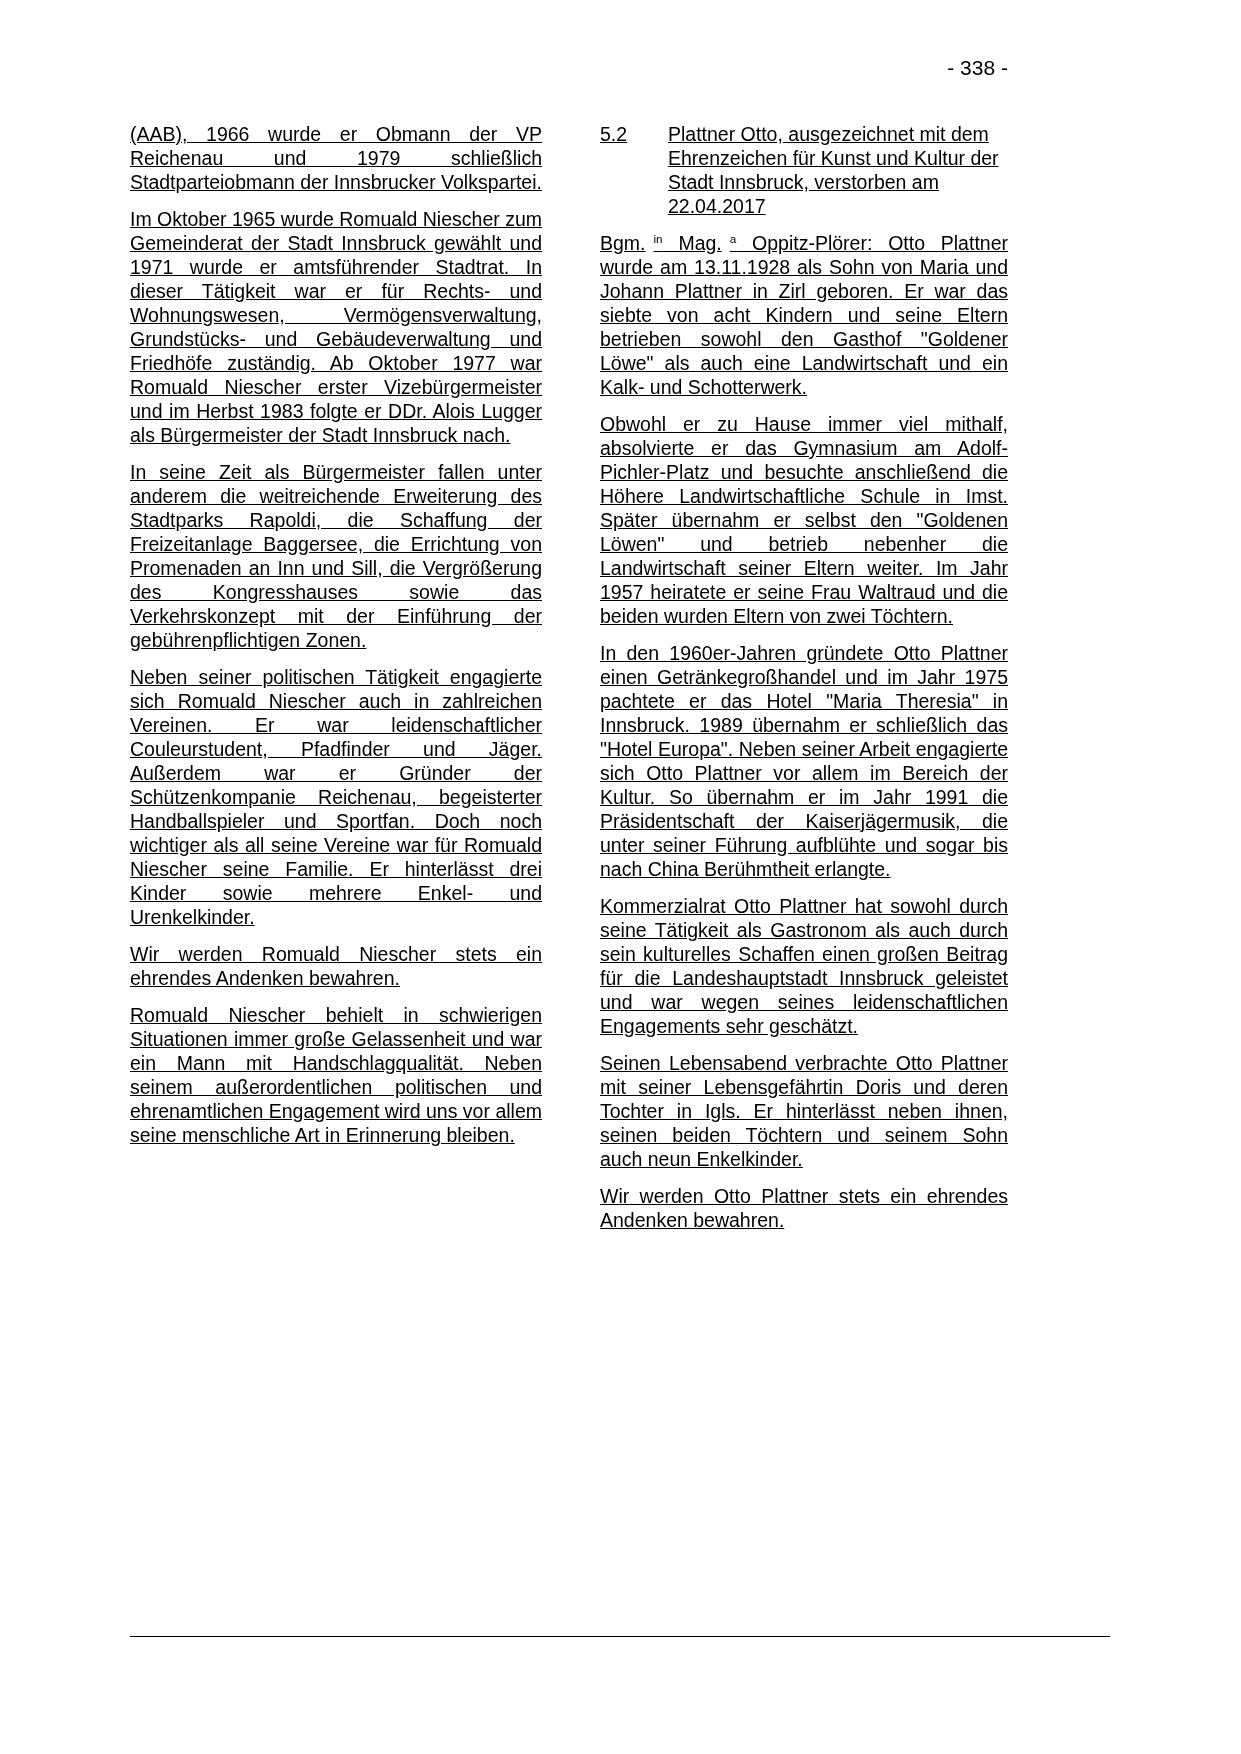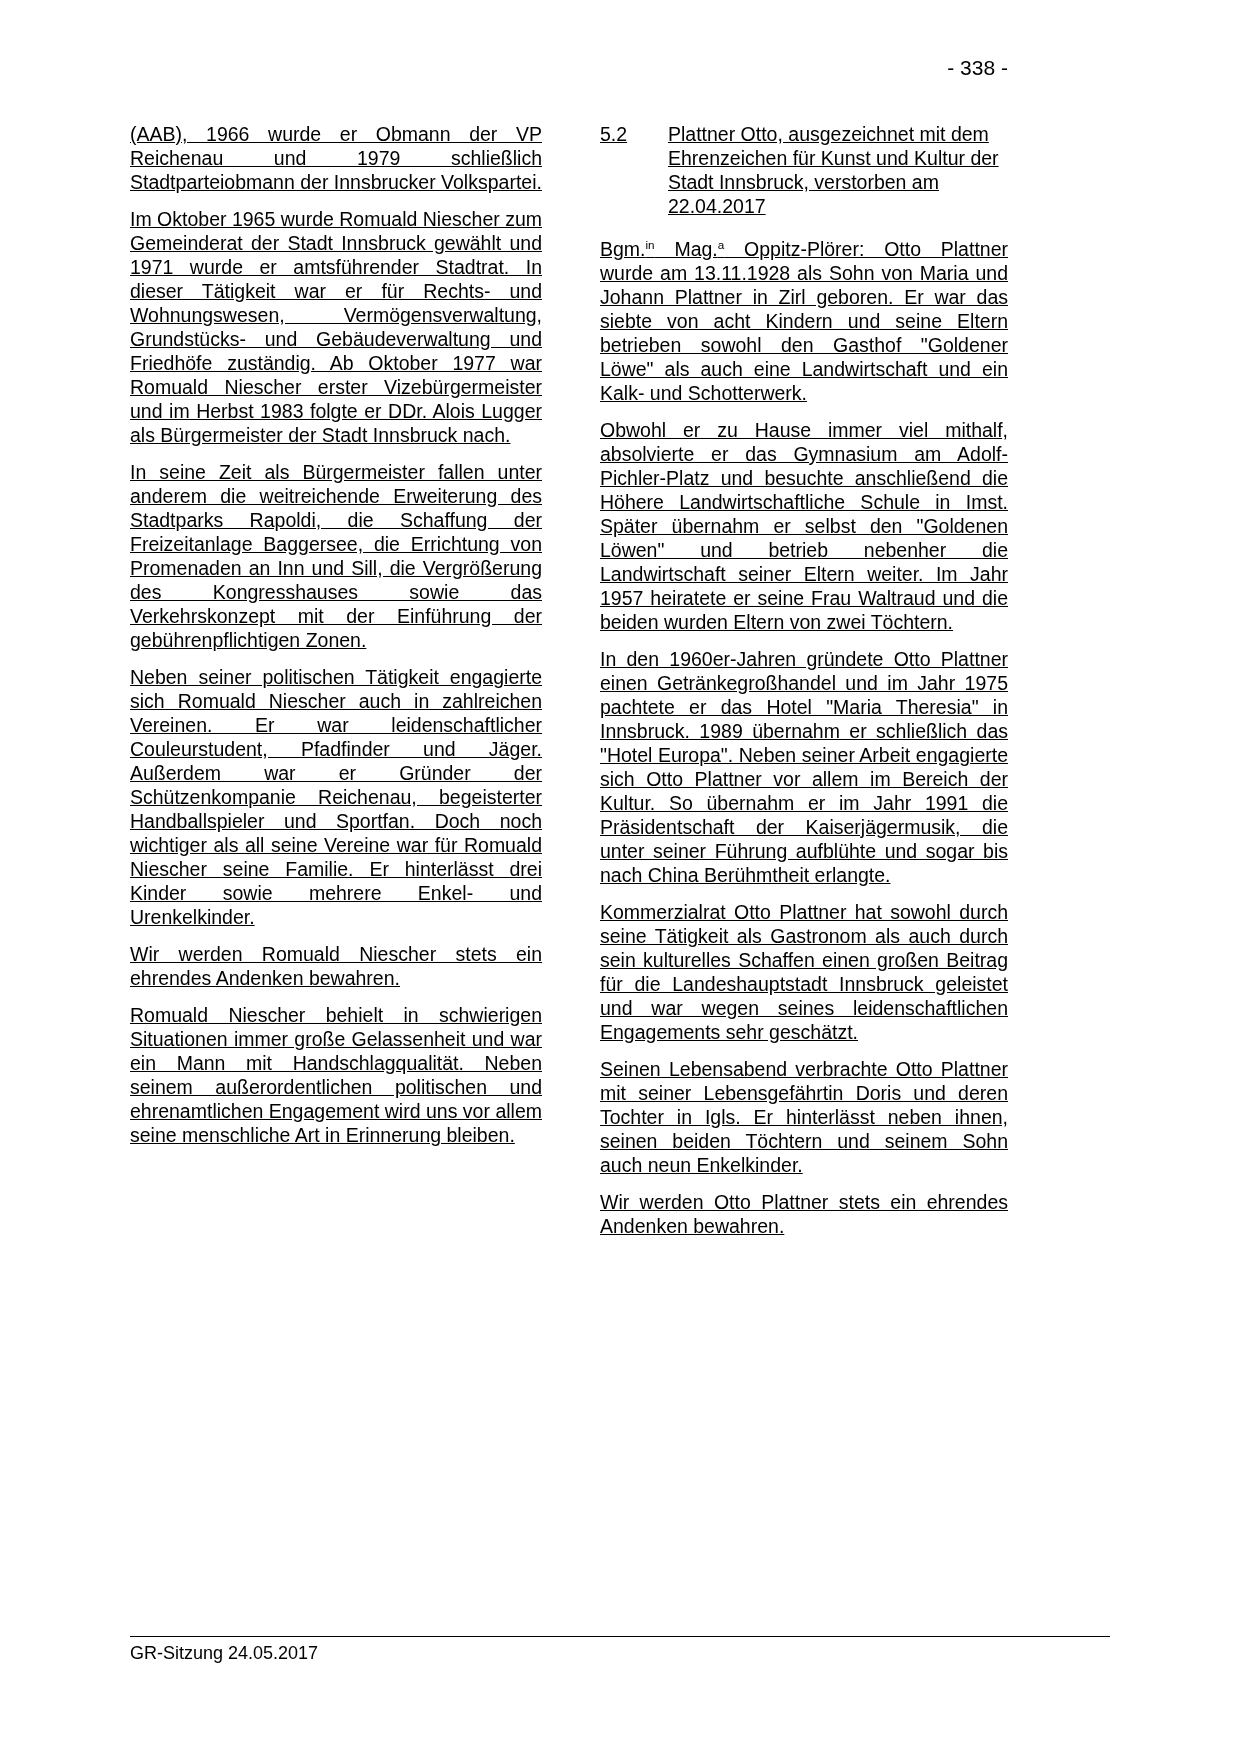--- a/index.html
+++ b/index.html
@@ -31,29 +31,30 @@
   .col-left  { left: 130px; width: 412px; }
   .col-right { left: 600px; width: 408px; }
   p.para {
     text-align: justify;
     margin-bottom: 13px;
     hyphens: auto;
     -webkit-hyphens: auto;
   }
   .heading {
     display: flex;
-    margin-bottom: 19px;
+    margin-bottom: 13px;
     text-align: left;
   }
   .heading-number { flex: 0 0 68px; width: 68px; }
   .heading-text   { flex: 1; }
   sup {
     font-size: 0.6em;
     vertical-align: super;
     line-height: 0;
+    margin-left: 8px;
   }
   .footer {
     position: absolute;
     left: 130px;
     top: 1636px;
     width: 980px;
     font-size: 18px;
     line-height: 22px;
   }
   .footer-line {
@@ -83,14 +84,13 @@
   <p class="para"><span>Bgm.</span><sup>in</sup><span> Mag.</span><sup>a</sup><span> Oppitz-Plörer: Otto Plattner wurde am 13.11.1928 als Sohn von Maria und Johann Plattner in Zirl geboren. Er war das siebte von acht Kindern und seine Eltern betrieben sowohl den Gasthof "Goldener Löwe" als auch eine Landwirtschaft und ein Kalk- und Schotterwerk.</span></p>
   <p class="para">Obwohl er zu Hause immer viel mithalf, absolvierte er das Gymnasium am Adolf-Pichler-Platz und besuchte anschließend die Höhere Landwirtschaftliche Schule in Imst. Später übernahm er selbst den "Goldenen Löwen" und betrieb nebenher die Landwirtschaft seiner Eltern weiter. Im Jahr 1957 heiratete er seine Frau Waltraud und die beiden wurden Eltern von zwei Töchtern.</p>
   <p class="para">In den 1960er-Jahren gründete Otto Plattner einen Getränkegroßhandel und im Jahr 1975 pachtete er das Hotel "Maria Theresia" in Innsbruck. 1989 übernahm er schließlich das "Hotel Europa". Neben seiner Arbeit engagierte sich Otto Plattner vor allem im Bereich der Kultur. So übernahm er im Jahr 1991 die Präsidentschaft der Kaiserjägermusik, die unter seiner Führung aufblühte und sogar bis nach China Berühmtheit erlangte.</p>
   <p class="para">Kommerzialrat Otto Plattner hat sowohl durch seine Tätigkeit als Gastronom als auch durch sein kulturelles Schaffen einen großen Beitrag für die Landeshauptstadt Innsbruck geleistet und war wegen seines leidenschaftlichen Engagements sehr geschätzt.</p>
   <p class="para">Seinen Lebensabend verbrachte Otto Plattner mit seiner Lebensgefährtin Doris und deren Tochter in Igls. Er hinterlässt neben ihnen, seinen beiden Töchtern und seinem Sohn auch neun Enkelkinder.</p>
   <p class="para">Wir werden Otto Plattner stets ein ehrendes Andenken bewahren.</p>
 </div>
 
 <div class="footer">
   <div class="footer-line"></div>
-  <div class="footer-text">GR-Sitzung 24.05.2017</div>
 </div>
 
 </body></html>

